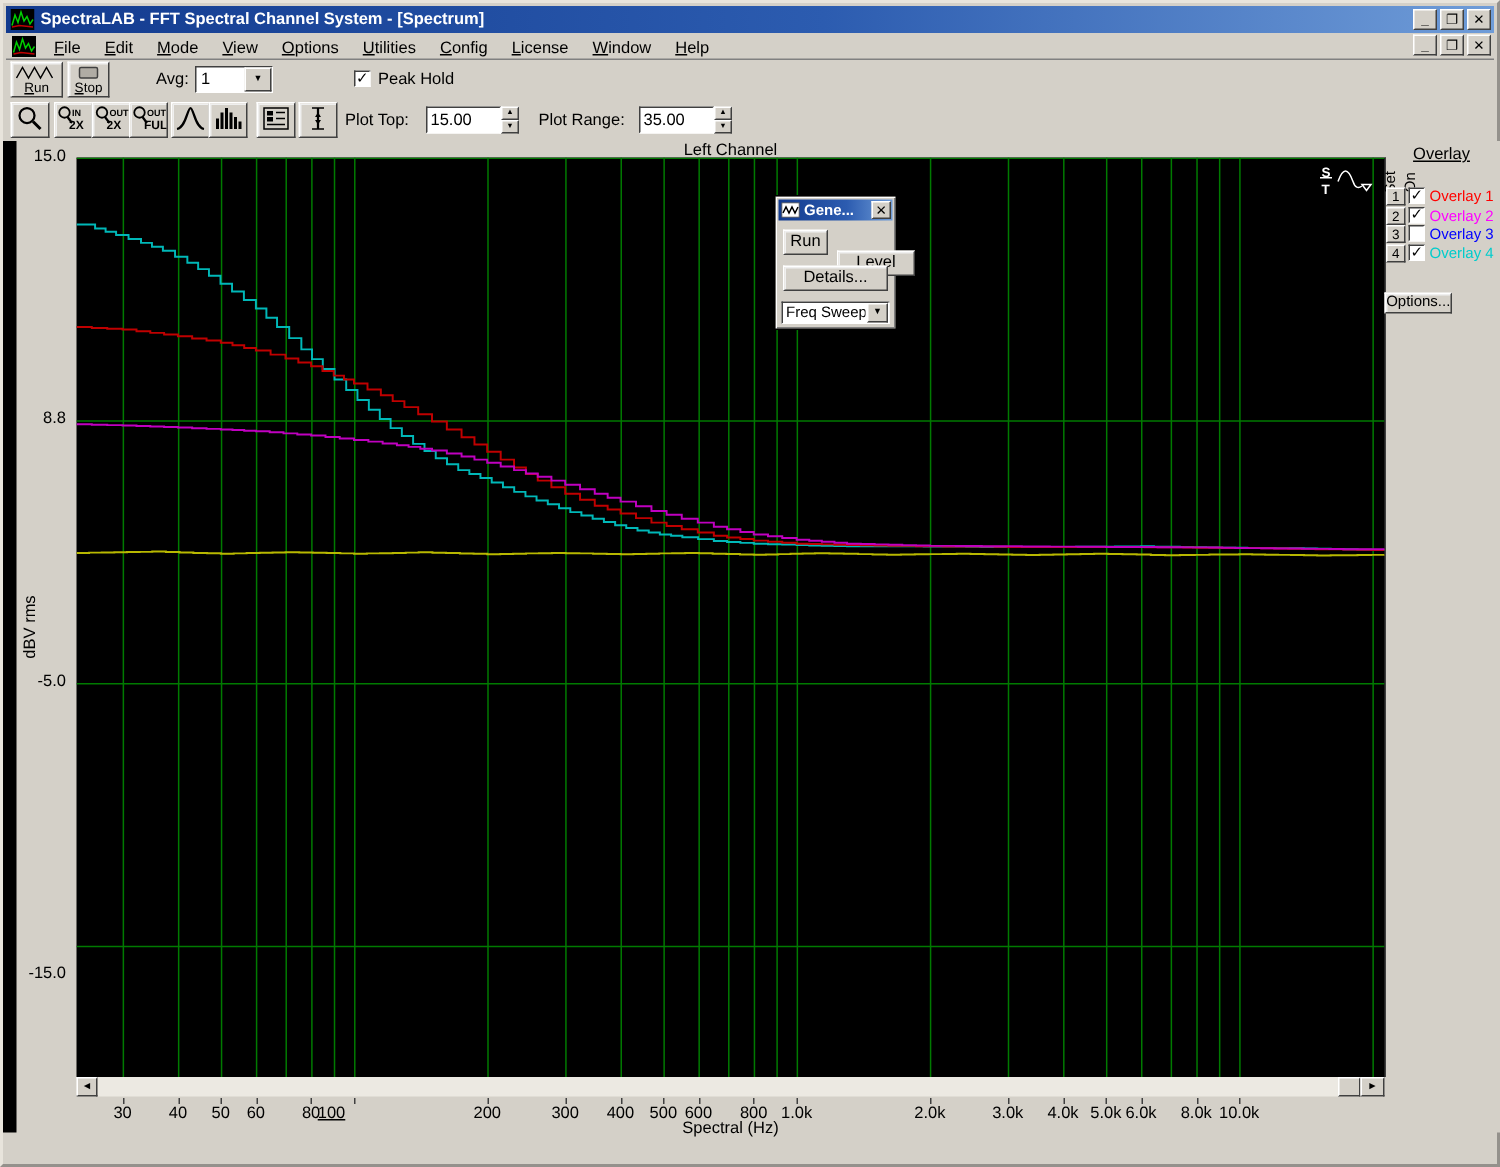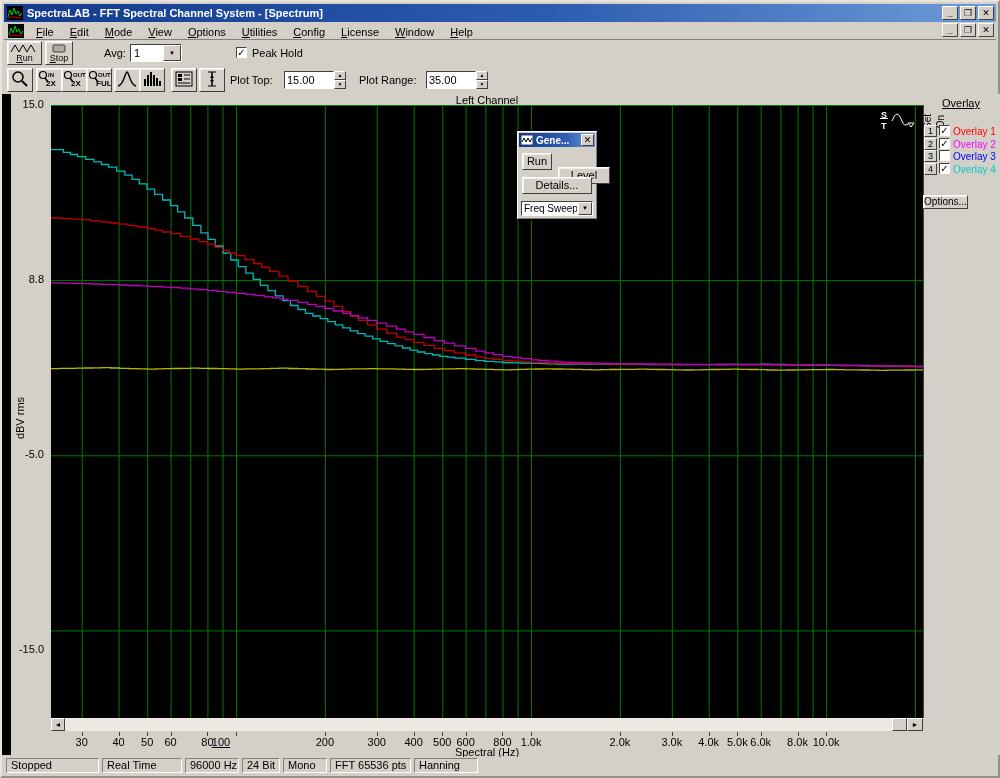--- a/index.html
+++ b/index.html
@@ -350,22 +350,13 @@
     </div>
     <div class="gen-btn" style="left:5px;top:22px;width:30px;height:17px;line-height:15px;">Run</div>
     <div class="gen-btn" style="left:41px;top:36px;width:52px;height:17px;line-height:15px;">Level</div>
     <div class="gen-btn" style="left:5px;top:46px;width:70px;height:17px;line-height:15px;">Details...</div>
     <div class="gen-combo">
       <span class="val">Freq Sweep</span>
       <span class="arr">▼</span>
     </div>
   </div>
 
-  <div class="statusbar" id="statusbar">
-      <div class="status-panel" style="width: 93px;">Stopped</div>
-      <div class="status-panel" style="width: 80px;">Real Time</div>
-      <div class="status-panel" style="width: 54px;">96000 Hz</div>
-      <div class="status-panel" style="width: 38px;">24 Bit</div>
-      <div class="status-panel" style="width: 44px;">Mono</div>
-      <div class="status-panel" style="width: 81px;">FFT 65536 pts</div>
-      <div class="status-panel" style="width: 64px;">Hanning</div>
-    </div>
 </div>
 
 </body></html>

